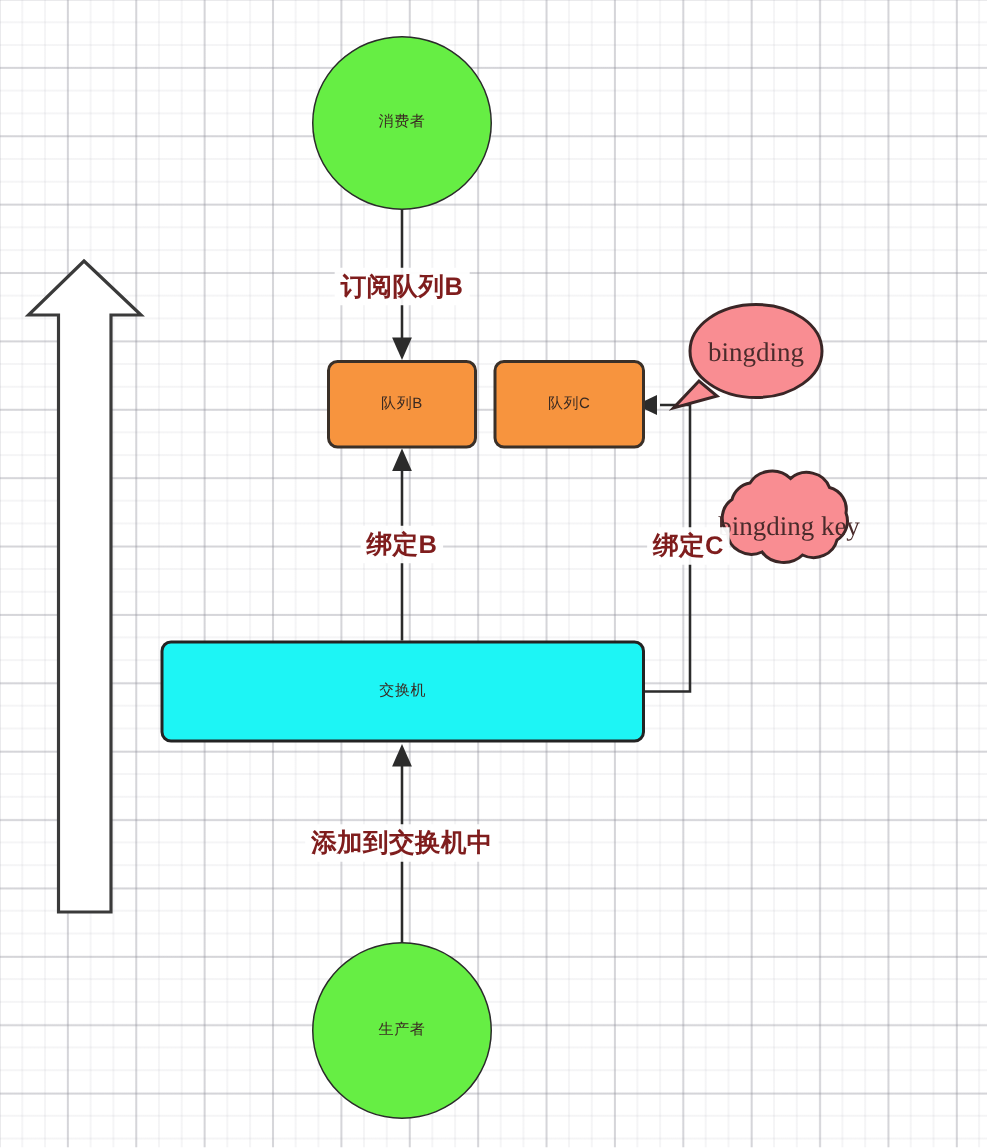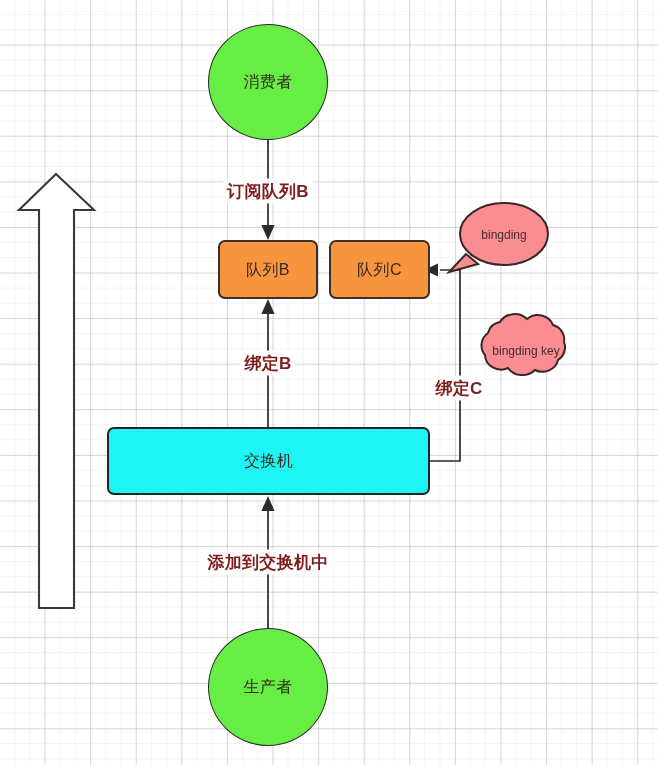--- a/index.html
+++ b/index.html
@@ -50,44 +50,44 @@
   }
   .rect-node {
     border: 2px solid #3a3028;
     border-radius: 7px;
   }
   .exchange-node {
     border: 2.2px solid #232323;
     border-radius: 7px;
   }
   .node-label {
-    font-size: 16px;
+    font-size: 10px;
     letter-spacing: 0.4px;
     line-height: 1.2;
     white-space: nowrap;
     color: #3a2a22;
   }
   .edge-label {
     position: absolute;
     font-size: 17px;
     color: #7f1d1d;
     background: rgba(255,255,255,0.94);
     padding: 1px 4px;
     white-space: nowrap;
     transform: translate(-50%, -50%);
     letter-spacing: 0.3px;
     font-weight: bold;
   }
   .callout-label, .cloud-label {
     position: absolute;
-    font-size: 12px;
+    font-size: 18px;
     color: #4a2b2b;
     white-space: nowrap;
     transform: translate(-50%, -50%);
-    font-family: Liberation Sans, sans-serif;
+    font-family: Liberation Serif, serif;
     text-align: right;
   }
 </style>
 </head>
 <body>
 
 <div id="canvas">
 
   <svg id="edges" viewBox="0 0 658 765" xmlns="http://www.w3.org/2000/svg">
     <defs>
@@ -161,17 +161,17 @@
   </div>
 
   <span class="callout-label" style="left:504px; top:235px;">bingding</span>
 
   <span class="cloud-label" style="left:526px; top:351px;">bingding key</span>
 
   <span class="edge-label" style="left:268px; top:191px;">订阅队列B</span>
 
   <span class="edge-label" style="left:268px; top:363px;">绑定B</span>
 
-  <span class="edge-label" style="left:459px; top:364px;margin-top:24px;">绑定C</span>
+  <span class="edge-label" style="left:459px; top:364px;">绑定C</span>
 
   <span class="edge-label" style="left:268px; top:562px;">添加到交换机中</span>
 
 </div>
 
 </body></html>

